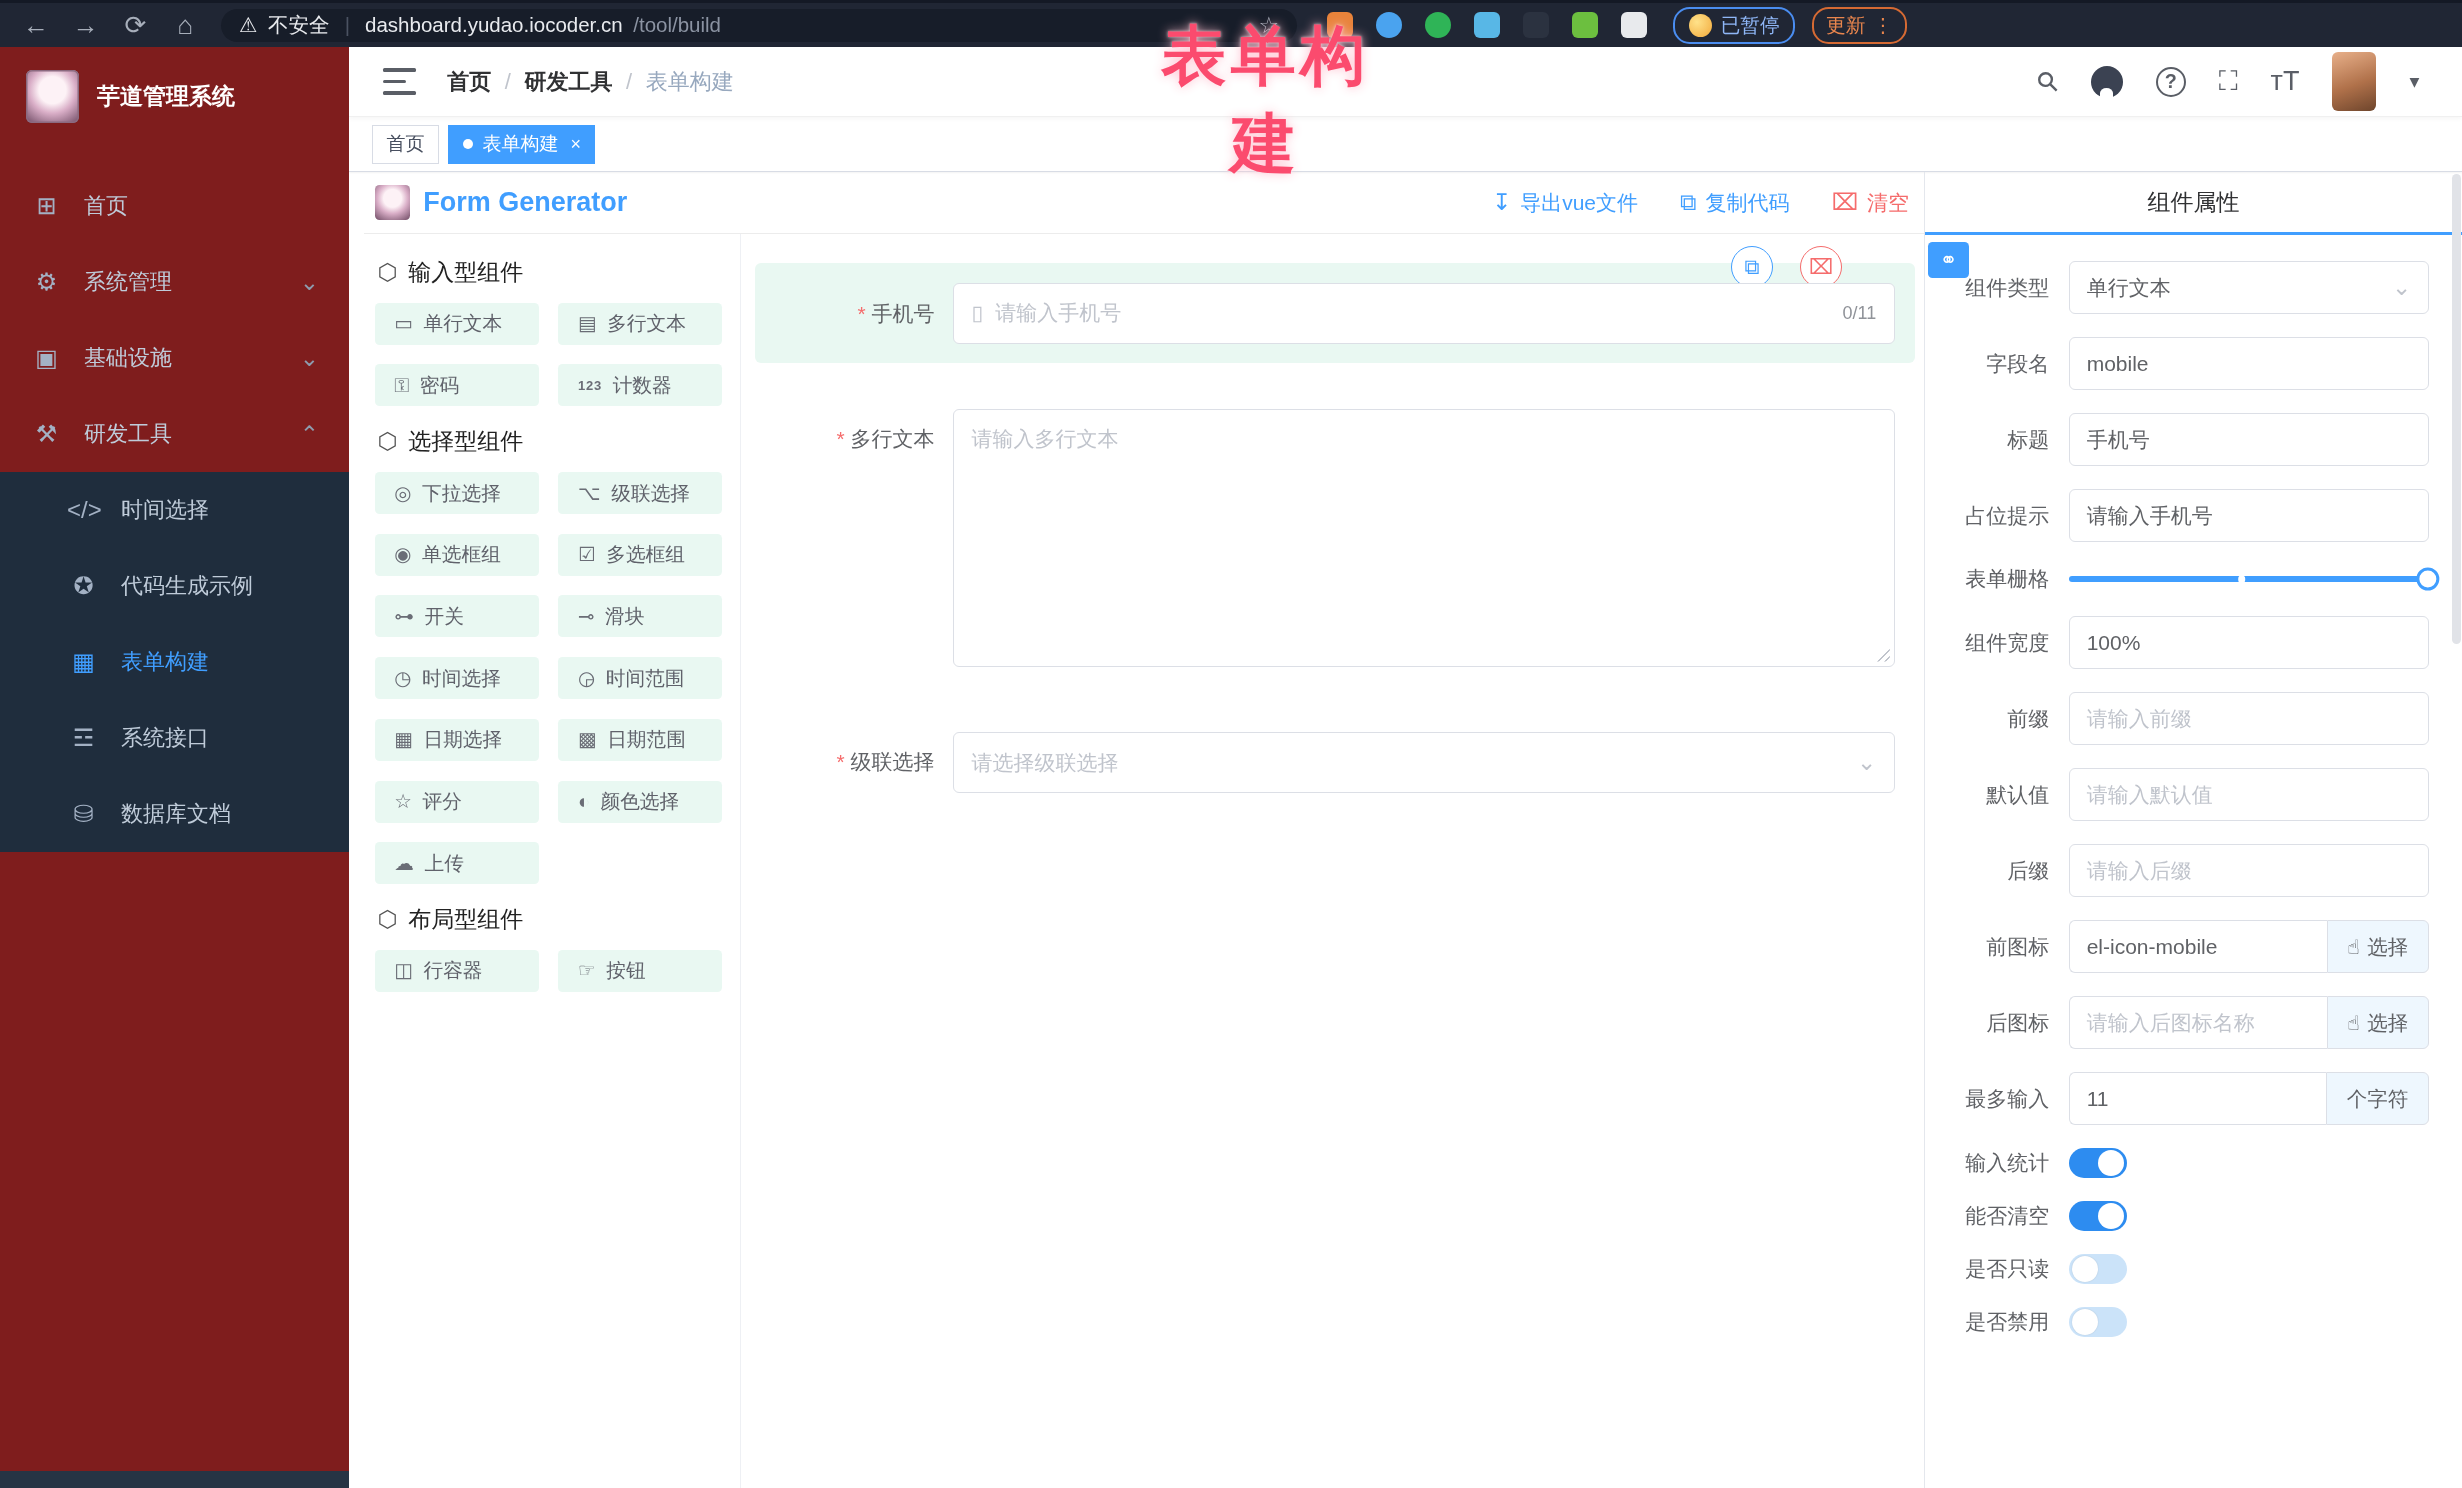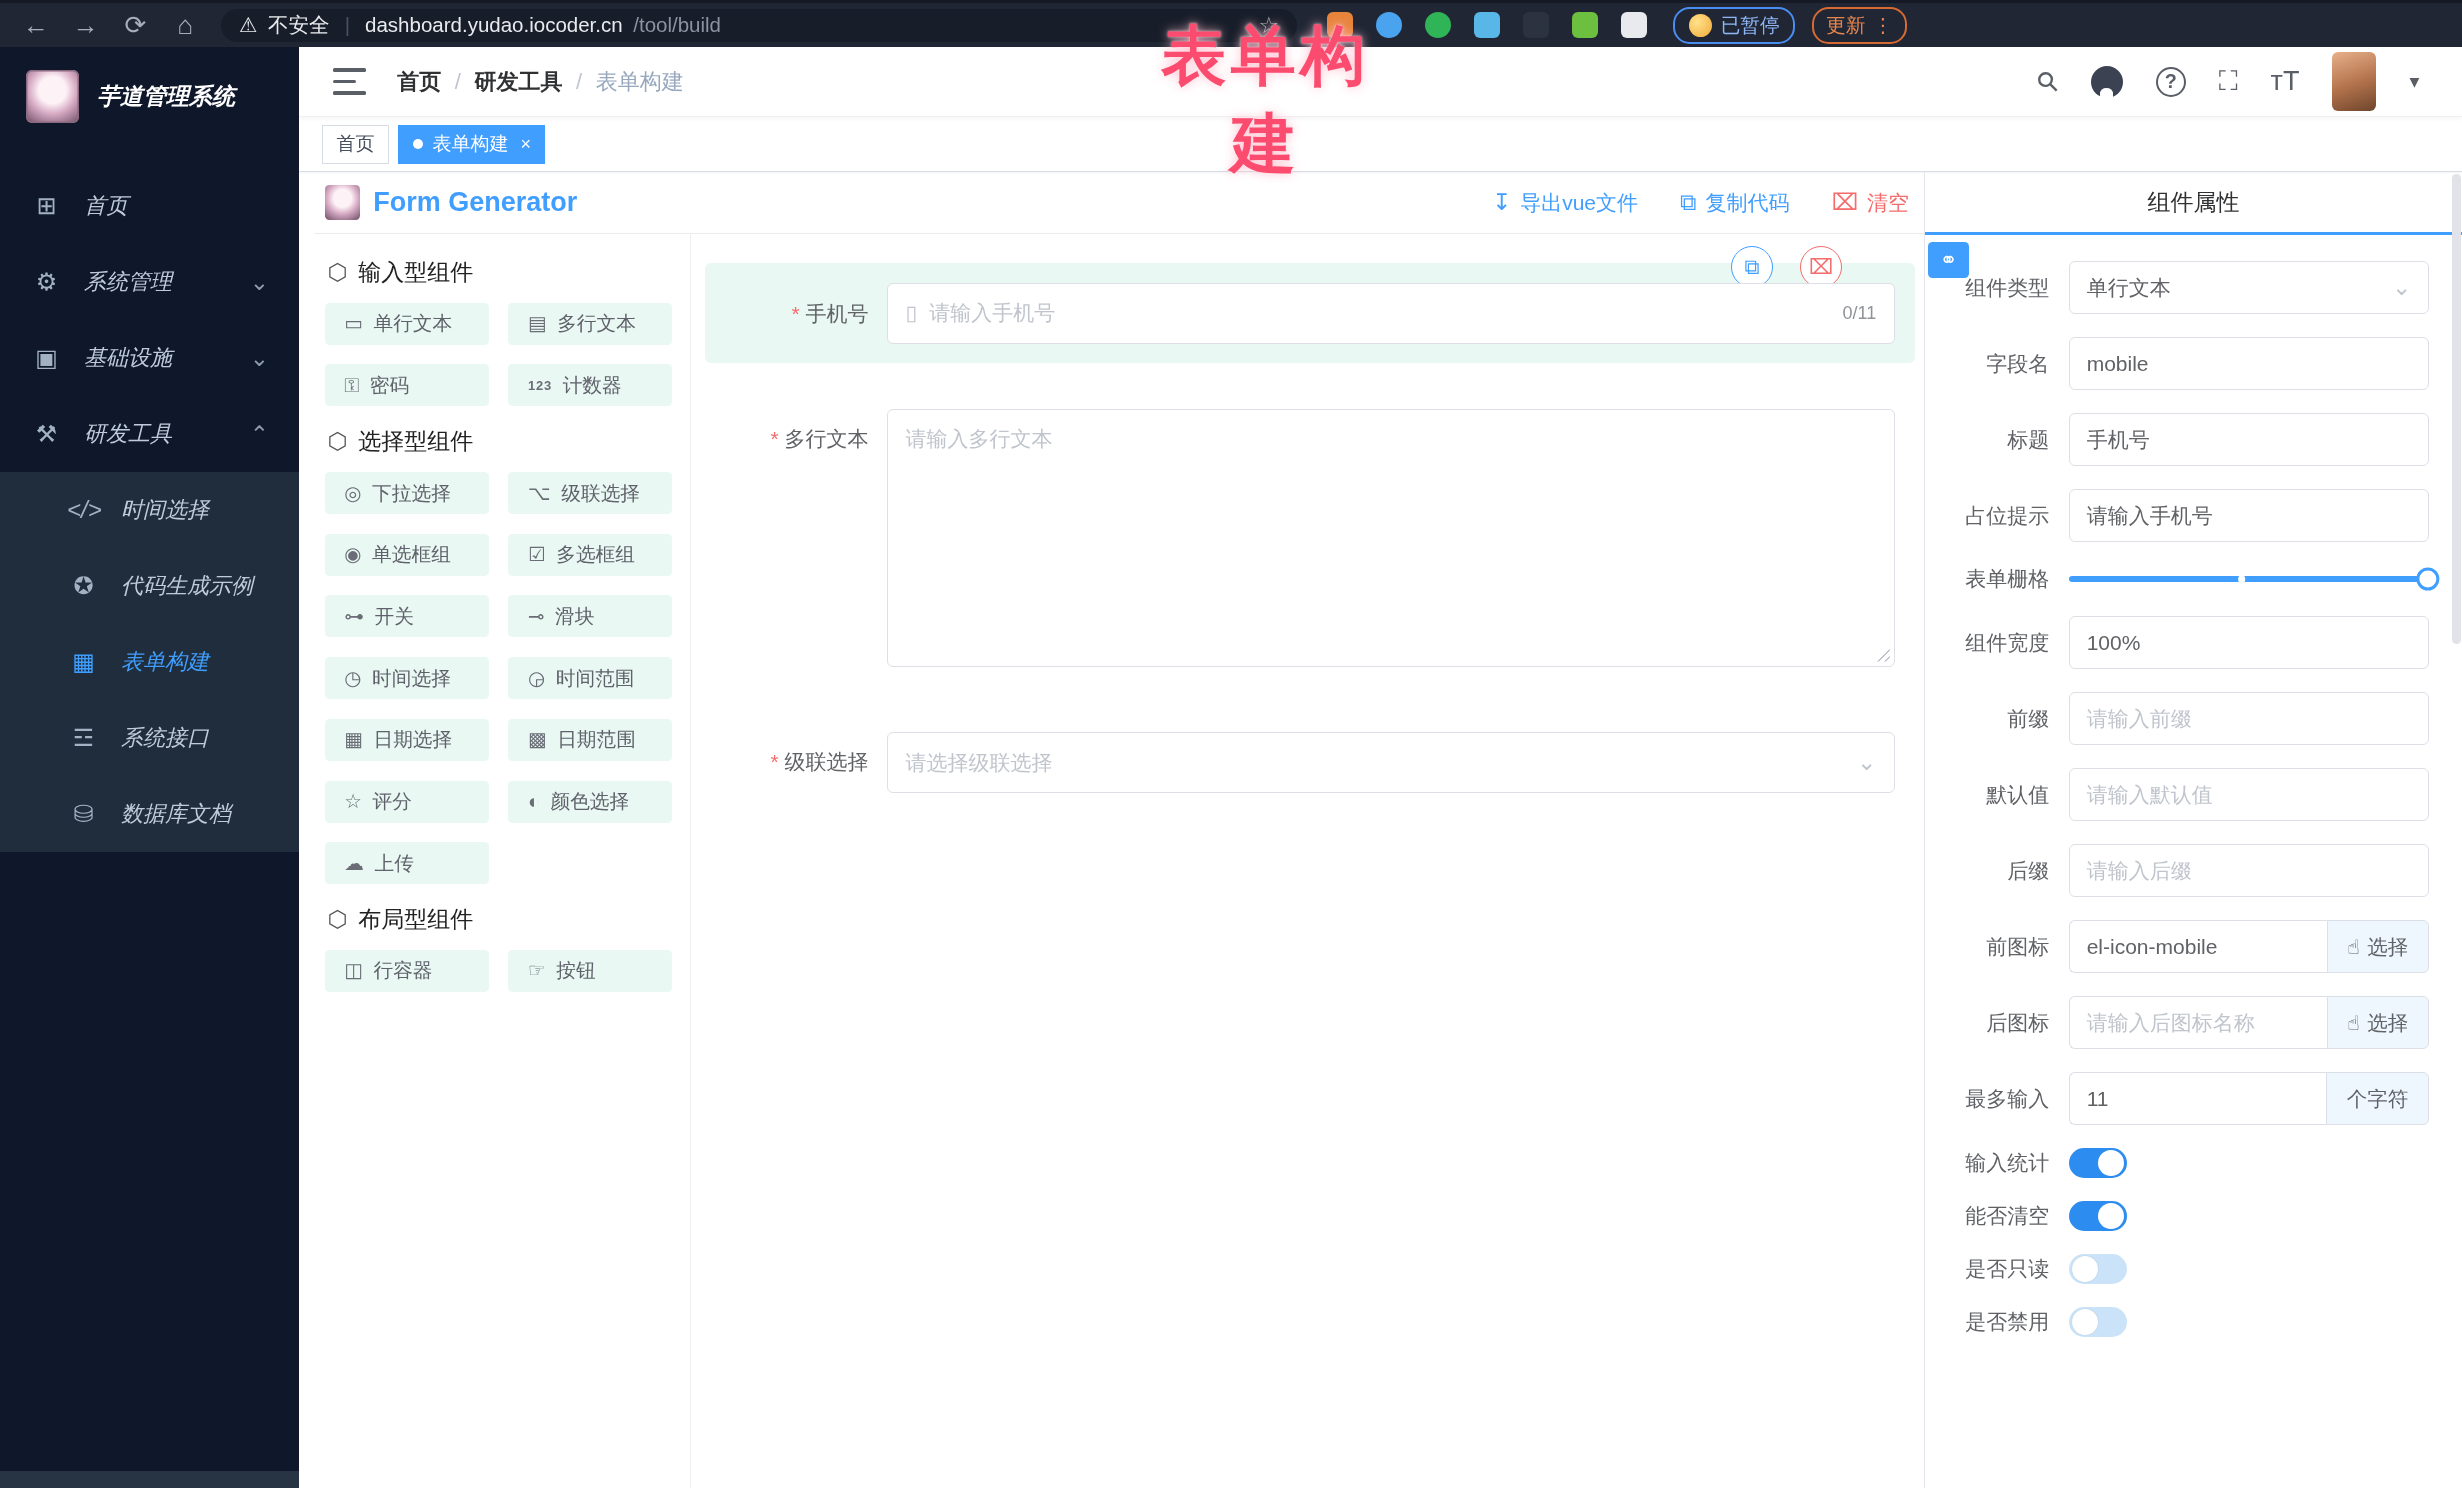--- a/index.html
+++ b/index.html
@@ -28,21 +28,21 @@
 
   
   .annotation { position:absolute; top:12px; left:1129px; width:273px; text-align:center;
     font-size:65px; font-weight:bold; color:#fb4b6e; letter-spacing:4.5px; z-index:50;
     text-shadow:0 0 10.6px rgba(255,190,205,.95), 0 0 3px rgba(255,255,255,.8); }
 
   
   .app { position:absolute; top:47px; left:0; right:0; bottom:0; display:flex; }
 
   
-  .sidebar { width:299px; background:#0f172a; flex-shrink:0; position:relative;font-style:italic; }
+  .sidebar { width:349px; background:#7f1d1d; flex-shrink:0; position:relative; }
   .logo-row { height:98px; display:flex; align-items:center; gap:18px; padding:0 26px; }
   .logo-img { width:53px; height:53px; border-radius:6px; flex-shrink:0;
     background:radial-gradient(circle at 50% 38%, #fdf2f6 0 32%, #d9aec7 55%, #6e4a63 100%);
     box-shadow:inset 0 0 0 1.5px #8b6a80; }
   .app-title { color:#fff; font-size:23px; font-weight:bold; }
   .menu { margin-top:23px; }
   .menu-item { height:76px; display:flex; align-items:center; padding:0 30px;
     color:#bfcbd9; font-size:22px; cursor:pointer; }
   .menu-item .mi-icon { width:33px; margin-right:21px; font-size:24px; text-align:center; color:#a3b1c4; }
   .menu-item .chev { margin-left:auto; color:#8e9cae; font-size:23px; }
@@ -111,21 +111,21 @@
     display:flex; align-items:center; gap:10.6px; padding:0 0 0 19.7px; cursor:grab;
     color:#60626b; font-size:19.7px; }
   .pal-item .pi-ic { font-size:19.7px; color:#6a6d76; }
   .pal-item .pi-ic.small-text { font-size:13px; font-weight:bold; letter-spacing:0.8px; }
 
   
   .canvas { flex:1; padding:29px 9px 0 13.6px; position:relative; min-width:0; }
   .form-row { display:flex; align-items:flex-start; padding:19.7px 19.7px 19.7px 0;
     border-radius:6px; margin-bottom:26px; position:relative; }
   .form-row.selected { background:#e9f8f2; }
-  .row-label { width:182px; flex-shrink:0; text-align:right; padding-right:18px;
+  .row-label { width:198px; flex-shrink:0; text-align:right; padding-right:18px;
     color:#606266; font-size:21px; line-height:61px; }
   .form-row.row-textarea .row-label, .form-row.row-select .row-label { line-height:38px; margin-top:10.6px; }
   .req-star { color:#f56c6c; margin-right:6px; }
   .ctl { flex:1; position:relative; }
   .el-input { width:100%; height:61px; border:0.8px solid #dcdfe6; border-radius:6px; background:#fff;
     display:flex; align-items:center; padding:0 18px; gap:12px; }
   .el-input .ph { color:#c0c4cc; font-size:21px; flex:1; }
   .el-input .prefix-ic { color:#c0c4cc; font-size:21px; }
   .el-input .counter { color:#909399; font-size:18px; }
   .el-input .chev-d { color:#c0c4cc; font-size:23px; }

